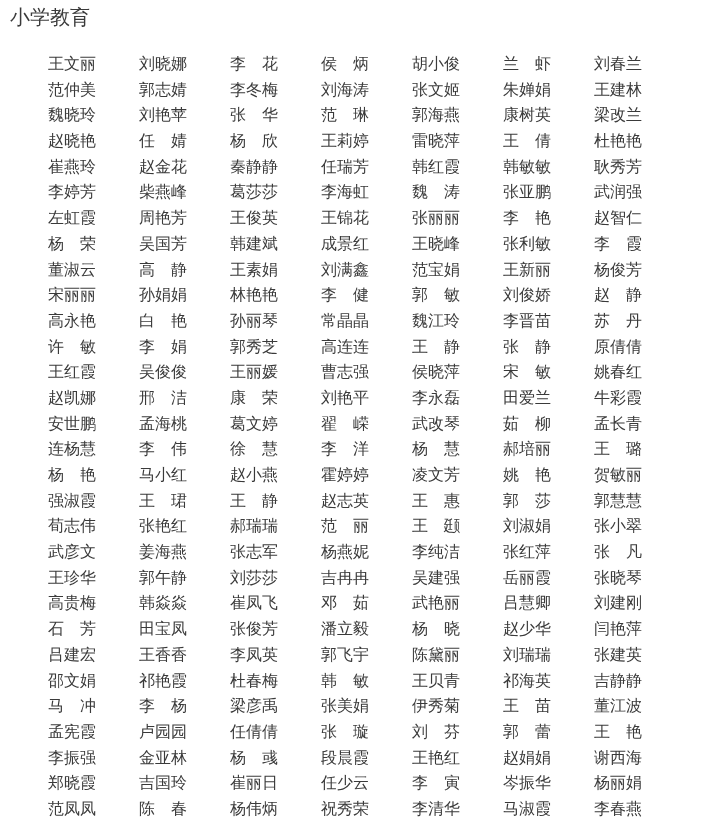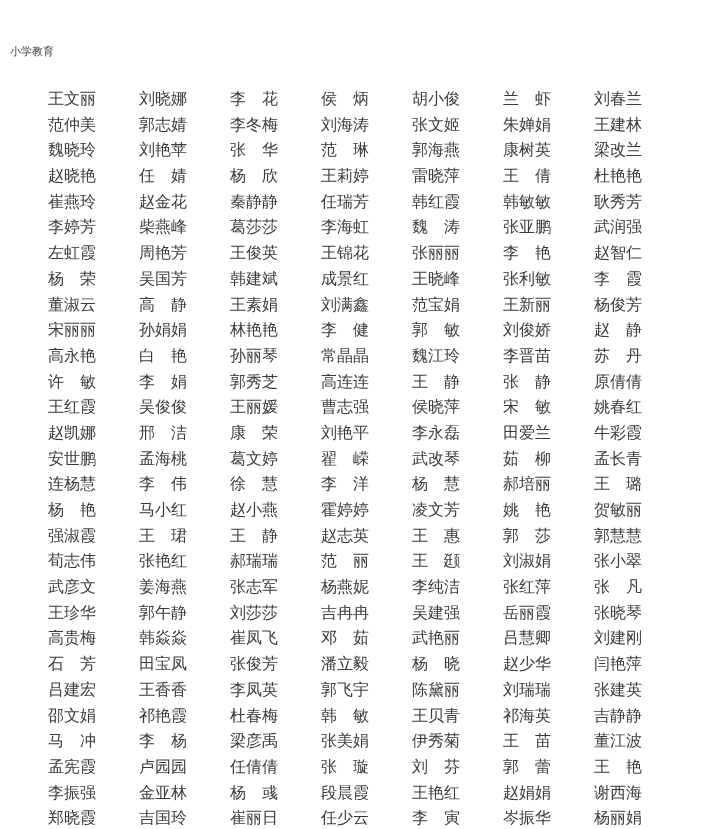--- a/index.html
+++ b/index.html
@@ -11,25 +11,24 @@
     width: 708px;
     height: 829px;
     overflow: hidden;
     font-family: "DejaVu Serif", "Liberation Serif", serif;
     color: #3a3a3a;
   }
   .page {
     padding: 9px 0 0 10px;
   }
   .page-title {
-    font-size: 11px;
+    font-size: 20px;
     line-height: 16px;
     letter-spacing: 0px;
     white-space: nowrap;
-    margin-top: 35px;
   }
   .name-grid {
     margin-top: 26px;
     display: grid;
     grid-template-columns: repeat(7, 48px);
     column-gap: 43px;
     grid-auto-rows: 25.7px;
     margin-left: 38px;
   }
   .name-cell {

